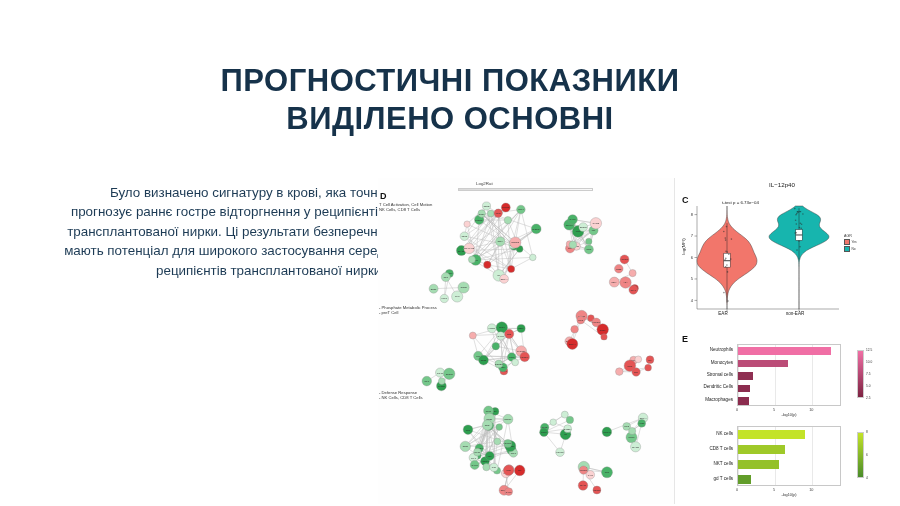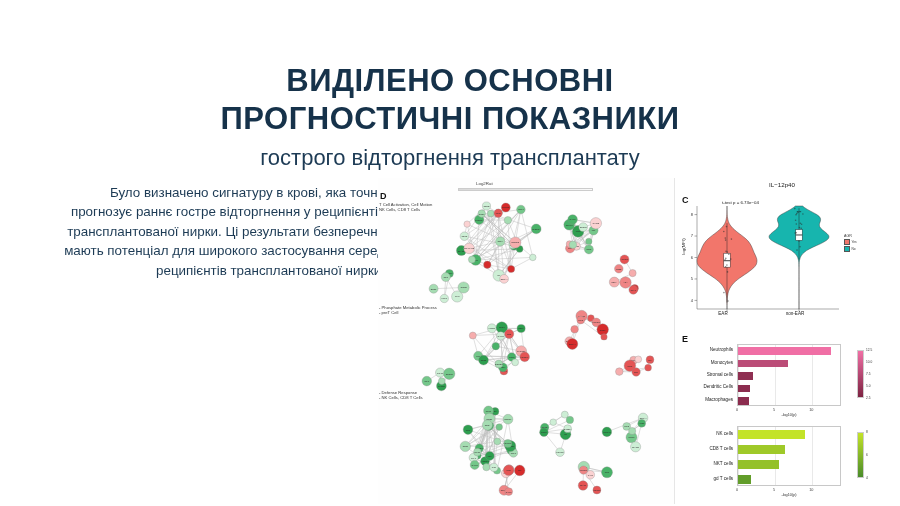--- a/index.html
+++ b/index.html
@@ -117,23 +117,22 @@
   .bc-grid { position:absolute; top:0; bottom:0; width:0.5px; background:#e9e9e9; }
   .bc-tick { position:absolute; font-size:3.8px; color:#444; text-align:center; width:14px; }
   .bc-axis-title { position:absolute; font-size:3.8px; color:#333; text-align:center; }
   .cbar { position:absolute; width:7px; border:0.4px solid #ccc; }
   .cbar-tick { position:absolute; font-size:3.2px; color:#333; }
 </style>
 </head>
 <body>
 
 <div id="title-block">
+  <div class="title-line">ПРОГНОСТИЧНІ ПОКАЗНИКИ</div>
   <div class="title-line">ВИДІЛЕНО ОСНОВНІ</div>
-  <div class="title-line">ПРОГНОСТИЧНІ ПОКАЗНИКИ</div>
-  <div class="subtitle-line">гострого відторгнення трансплантату</div>
 </div>
 
 <div id="body-paragraph">Було визначено сигнатуру в крові, яка точно прогнозує раннє гостре відторгнення у реципієнтів трансплантованої нирки. Ці результати безперечно мають потенціал для широкого застосування серед реципієнтів трансплантованої нирки.</div>
 
 <div id="figure-area">
 
   <div id="panel-d">
     <div class="panel-letter" id="panel-d-letter">D</div>
     <div id="log2rat-label">Log2Rat</div>
     <div id="log2rat-bar"></div>

